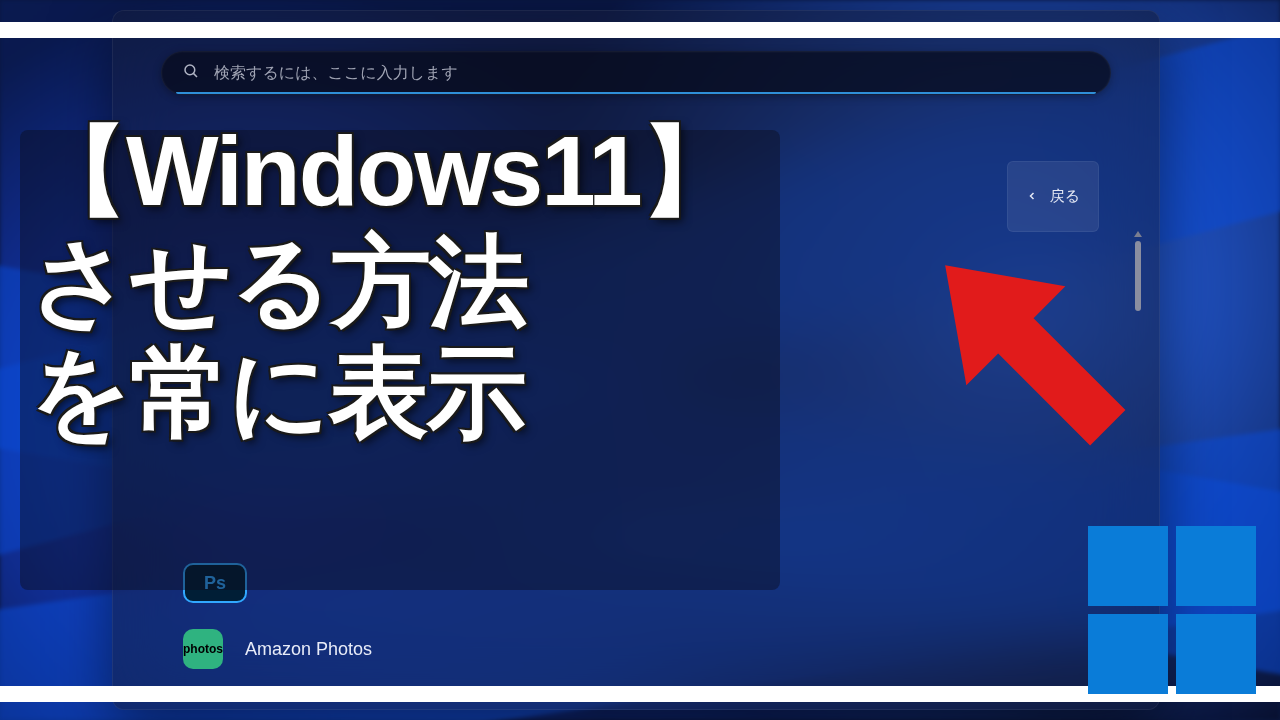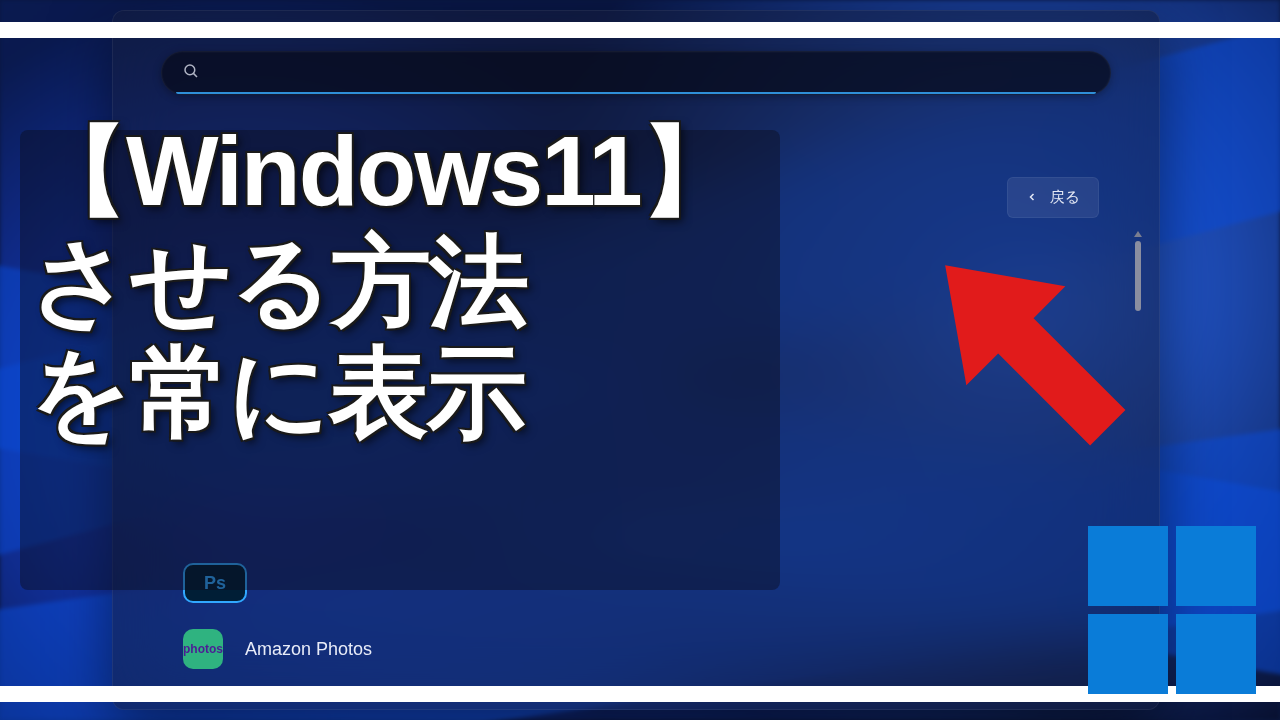--- a/index.html
+++ b/index.html
@@ -59,24 +59,23 @@
     content: ""; position: absolute; left: 14px; right: 14px; bottom: 0;
     height: 2px; background: #2f8fd8; border-radius: 0 0 22px 22px;
   }
   .search-icon { color: #b0b4c4; margin-right: 14px; flex-shrink: 0; }
   .search-placeholder { color: #a0a4b4; font-size: 16px; }
 
   .back-btn {
     position: absolute; right: 60px; top: 150px;
     display: inline-flex; align-items: center; gap: 12px;
     background: rgba(255,255,255,0.08);
-    padding: 10px 18px; border-radius: 6px;
+    padding: 25px 18px; border-radius: 6px;
     color: #e4e8f4; font-size: 15px;
     border: 1px solid rgba(255,255,255,0.06);
-    margin-top: 16px;
   }
 
   .chevron-down {
     position: absolute; right: 160px; top: 270px;
     color: #c8ccdc;
   }
 
   
   .v-scroll {
     position: absolute; right: 16px; top: 220px; width: 10px; height: 300px;
@@ -94,21 +93,21 @@
   .app-list { position: absolute; left: 70px; bottom: 40px; }
   .app-item { display: flex; align-items: center; gap: 22px; color: #e8ecf8; font-size: 18px; margin-top: 26px; }
   .ps-icon {
     width: 64px; height: 40px; border-radius: 10px;
     background: #001e36; color: #31a8ff;
     display: flex; align-items: center; justify-content: center;
     font-weight: 700; font-size: 18px; border: 2px solid #31a8ff;
   }
   .photos-icon {
     width: 40px; height: 40px; border-radius: 10px;
-    background: #2fb380; color: #4c1d95;
+    background: #2fb380; color: #000000;
     display: flex; align-items: center; justify-content: center;
     font-size: 12px; font-weight: 600;
   }
 
   
   .title-overlay {
     position: absolute; left: 30px; top: 120px; z-index: 40;
     color: #fff; font-weight: 900;
     text-shadow: 2px 2px 0 #1a1a1a, -2px -2px 0 #1a1a1a, 2px -2px 0 #1a1a1a, -2px 2px 0 #1a1a1a, 4px 4px 8px rgba(0,0,0,0.6);
     line-height: 1.05;
@@ -149,20 +148,21 @@
 
 <div class="panel">
 
   <div class="search-box">
     <span class="search-icon">
       <svg width="18" height="18" viewBox="0 0 24 24" fill="none" stroke="currentColor" stroke-width="2">
         <circle cx="10.5" cy="10.5" r="6.5"></circle>
           <line x1="20" y1="20" x2="15.2" y2="15.2"></line>
       </svg>
     </span>
+    <span class="search-placeholder">検索するには、ここに入力します</span>
   </div>
 
   <div class="back-btn">
     <span>
       <svg width="12" height="12" viewBox="0 0 24 24" fill="none" stroke="currentColor" stroke-width="3">
           <polyline points="15 18 9 12 15 6"></polyline>
         </svg>
     </span>
     <span>戻る</span>
   </div>

